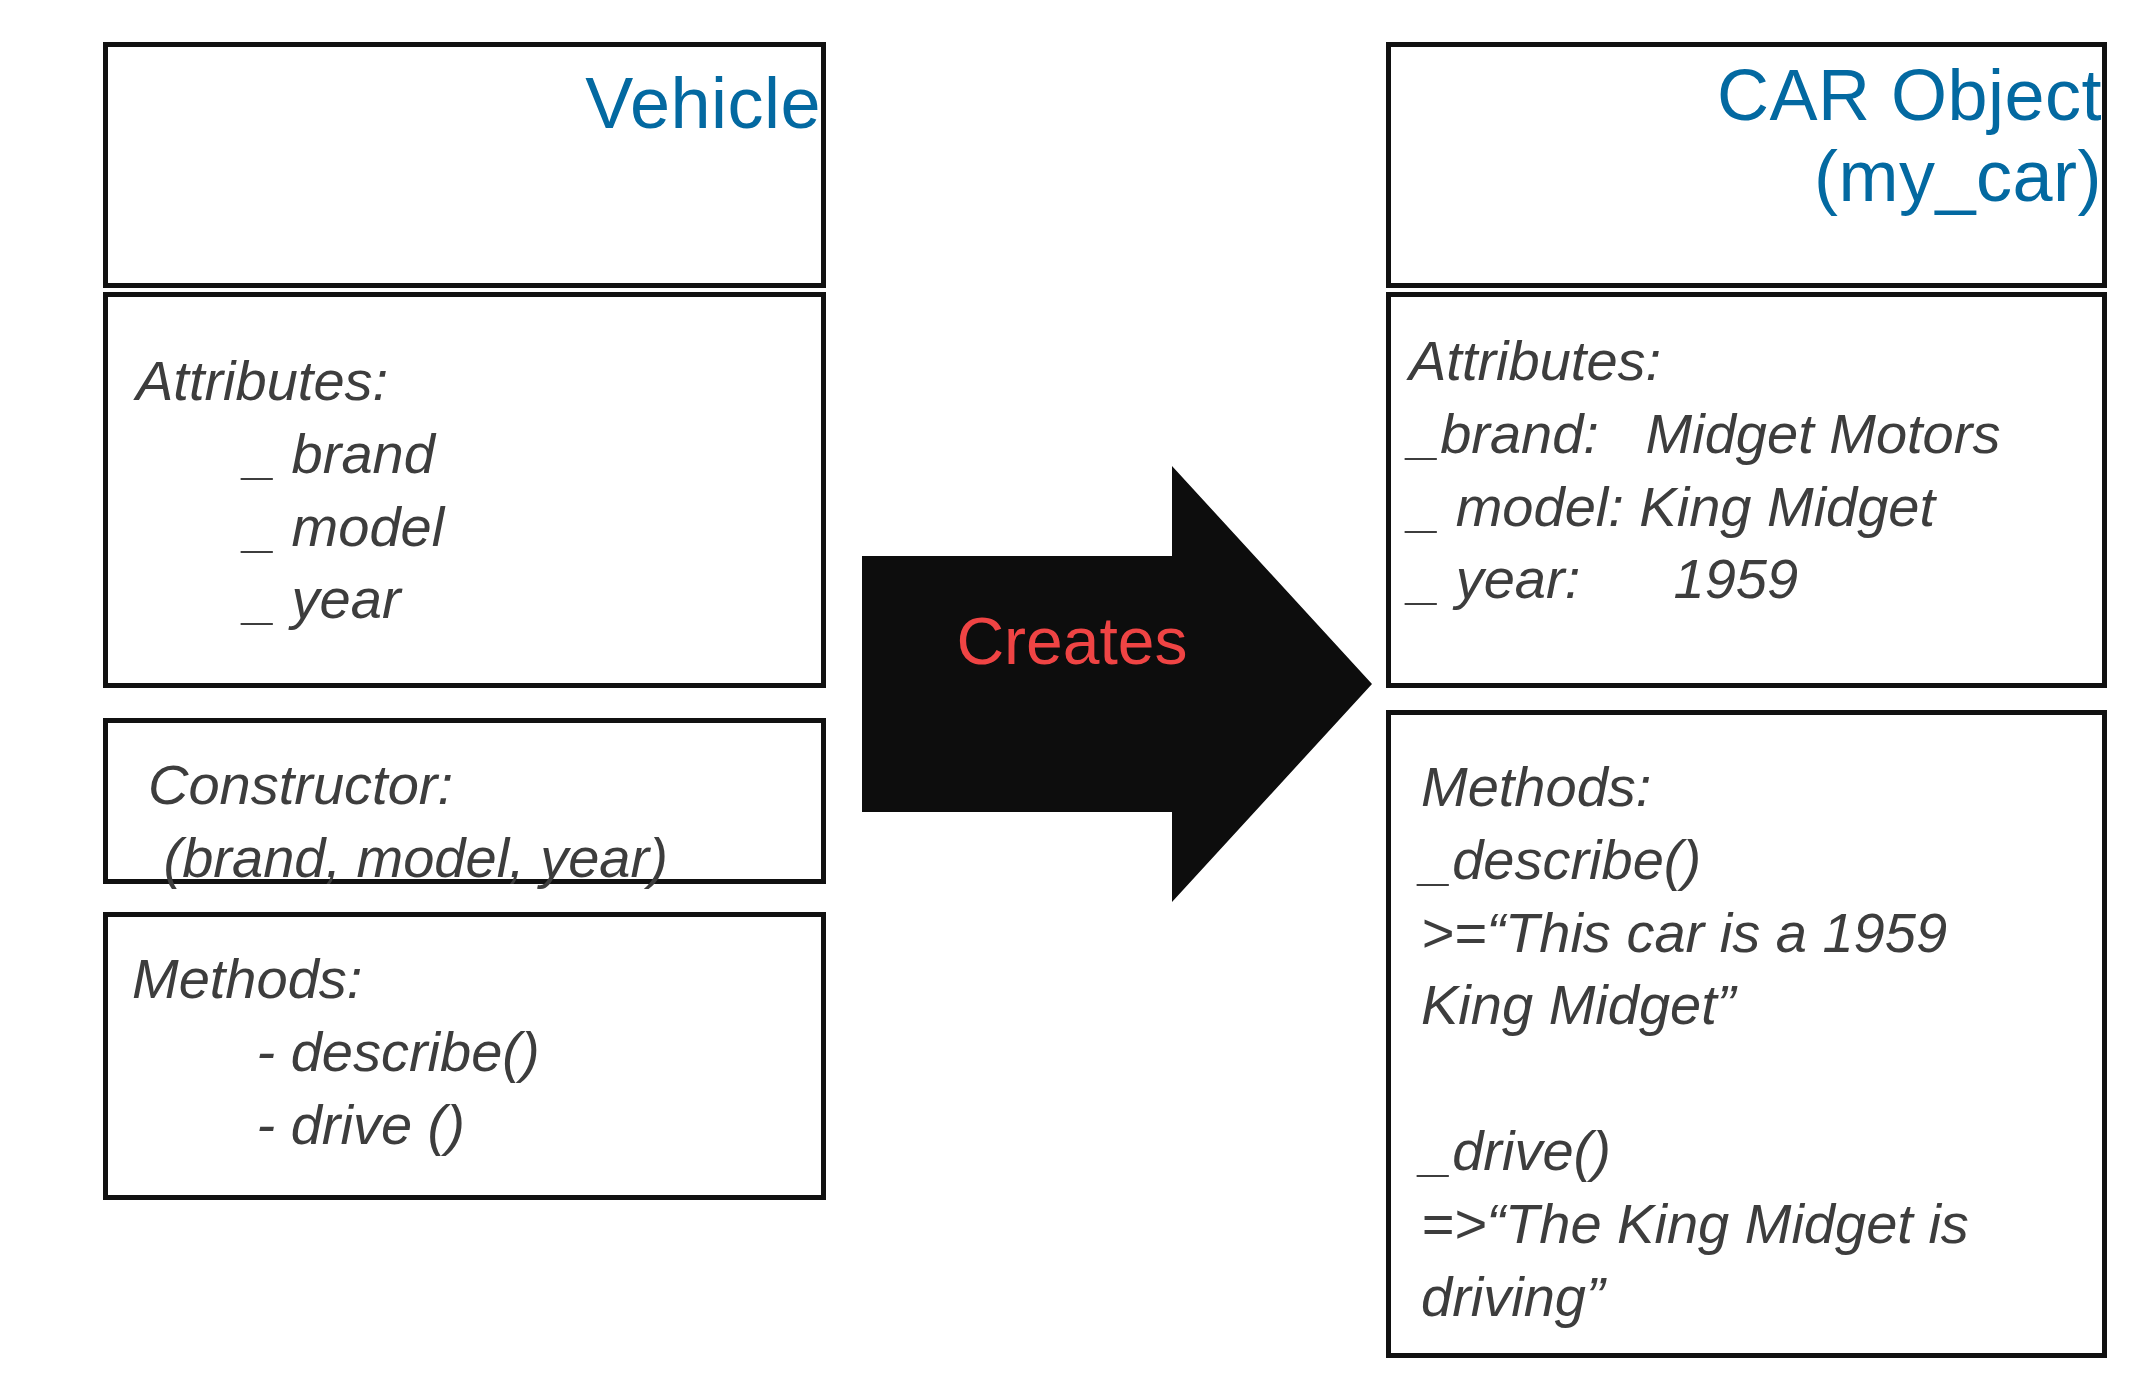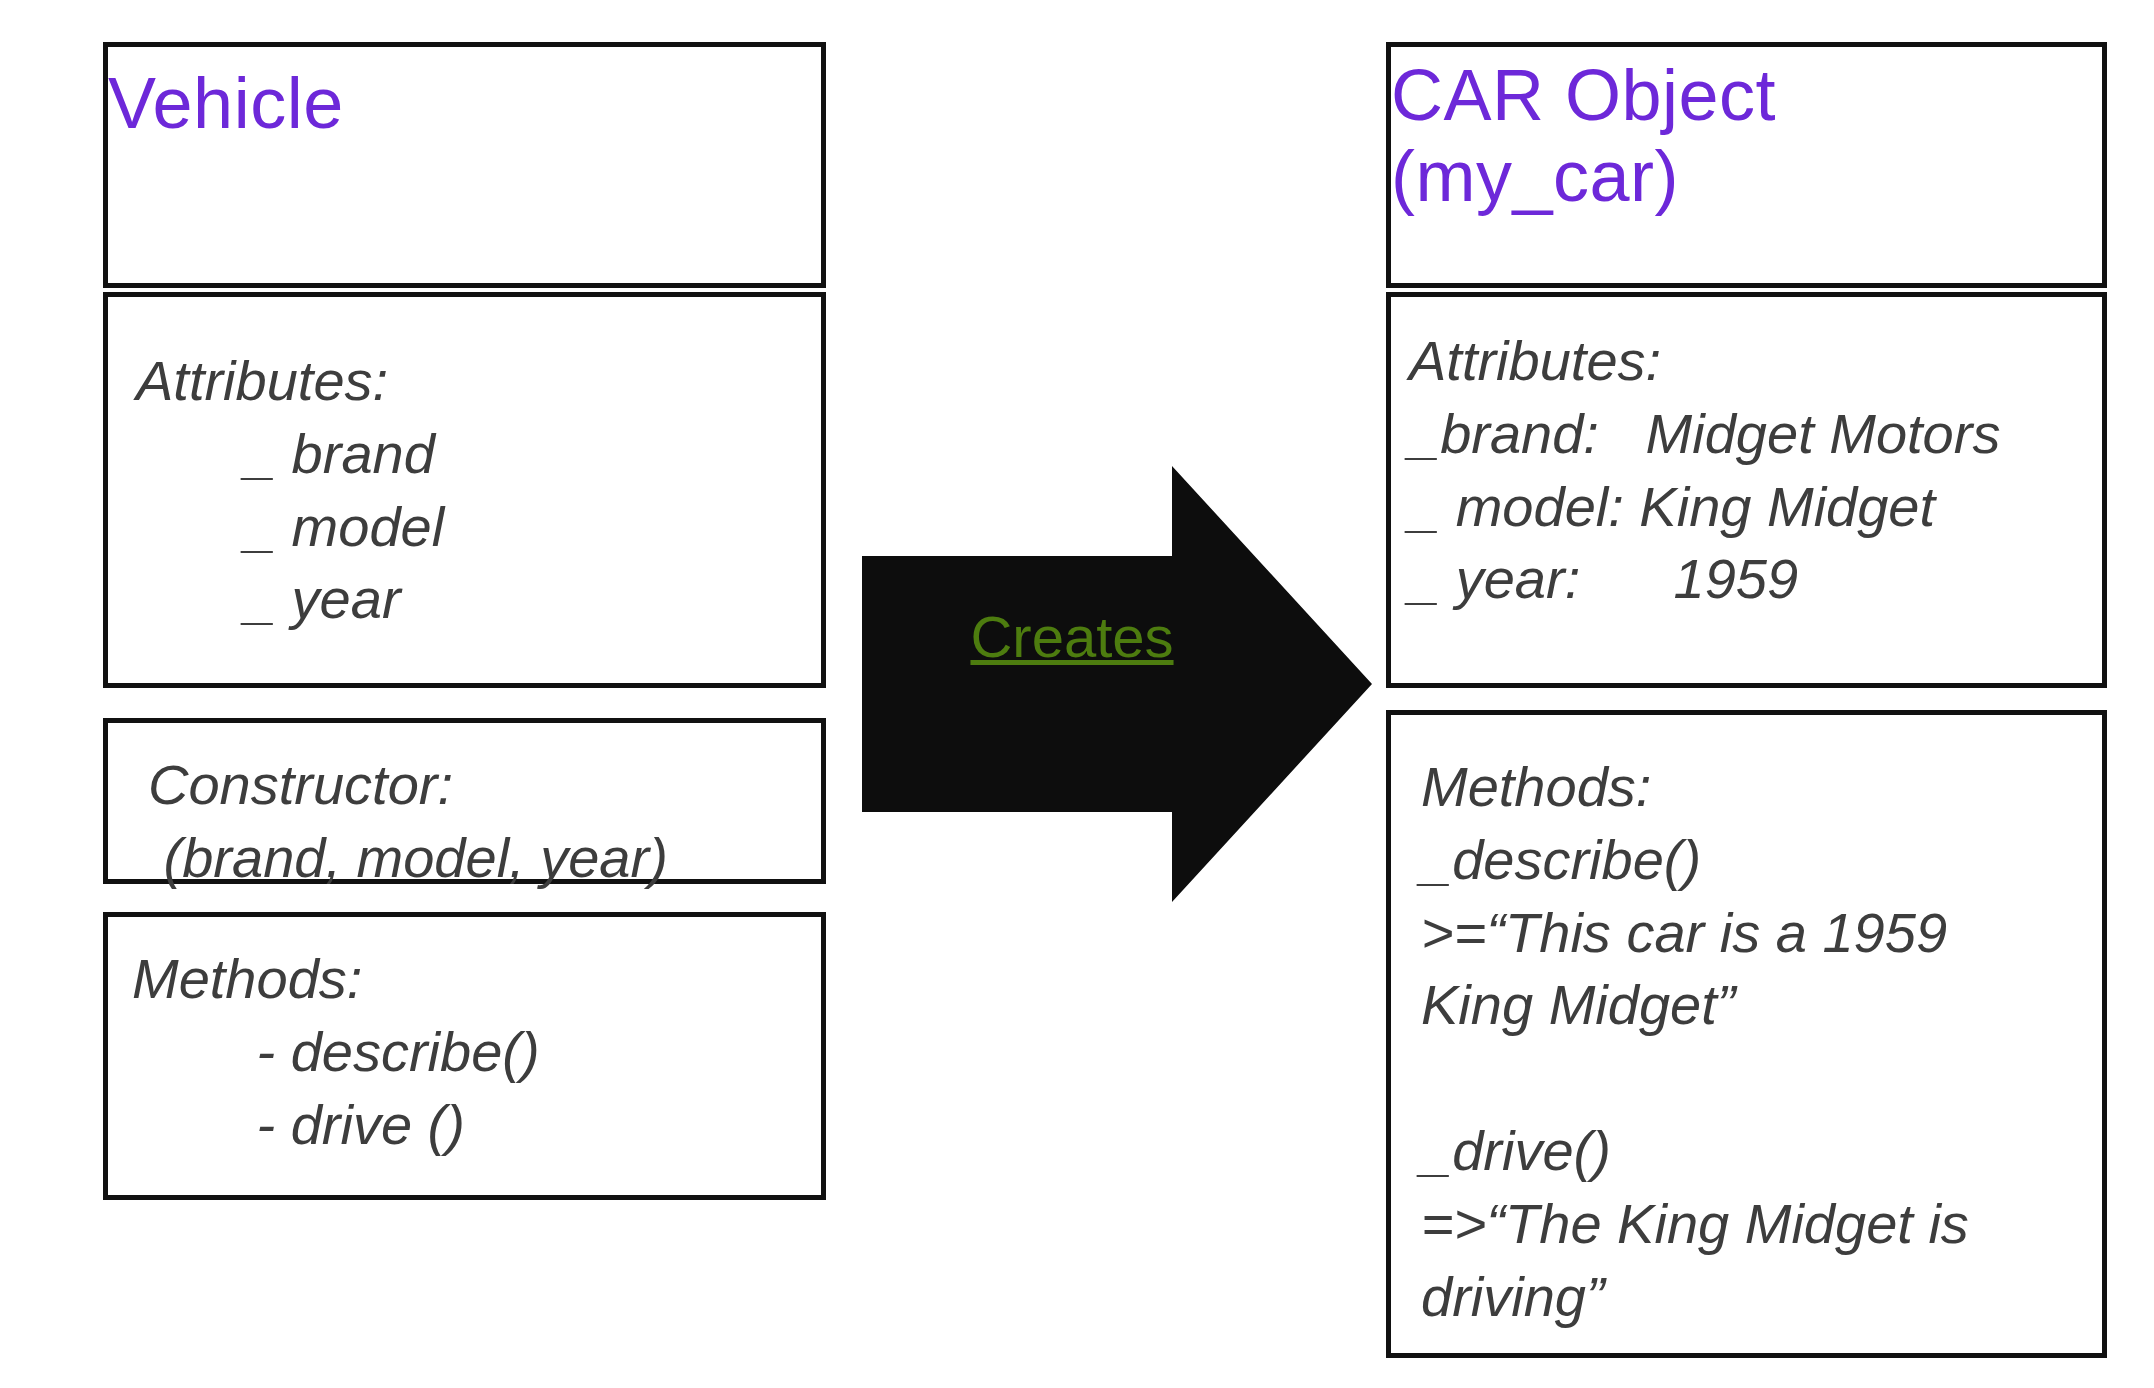--- a/index.html
+++ b/index.html
@@ -21,24 +21,24 @@
 
   
   .box {
     position: absolute;
     box-sizing: border-box;
     background: #ffffff;
     border: 5px solid #111111;
   }
 
   .title-text {
-    text-align: left;
+    text-align: right;
     font-size: 72px;
     line-height: 1.12;
-    color: #6d28d9;
+    color: #0369a1;
     letter-spacing: 0.5px;
     white-space: pre;
   }
 
   .body-text {
     font-size: 56px;
     line-height: 1.30;
     color: #3d3d3d;
     white-space: pre;
     font-style: italic;
@@ -107,25 +107,24 @@
     display: block;
     width: 100%;
     height: 100%;
   }
   #creates-arrow-label {
     position: absolute;
     left: 862px;
     top: 608px;
     width: 420px;
     text-align: center;
-    font-size: 58px;
+    font-size: 66px;
     line-height: 1;
-    color: #4d7c0f;
+    color: #ef4444;
     white-space: pre;
-    text-decoration: underline;
   }
 </style>
 </head>
 <body>
 
 <div id="canvas">
 
   <div class="box" id="vehicle-title-box">
     <div class="title-text">Vehicle</div>
   </div>

